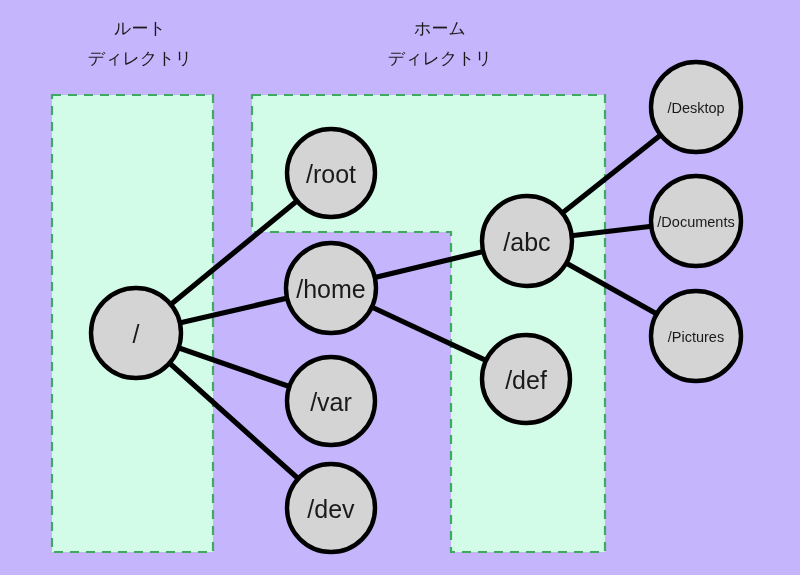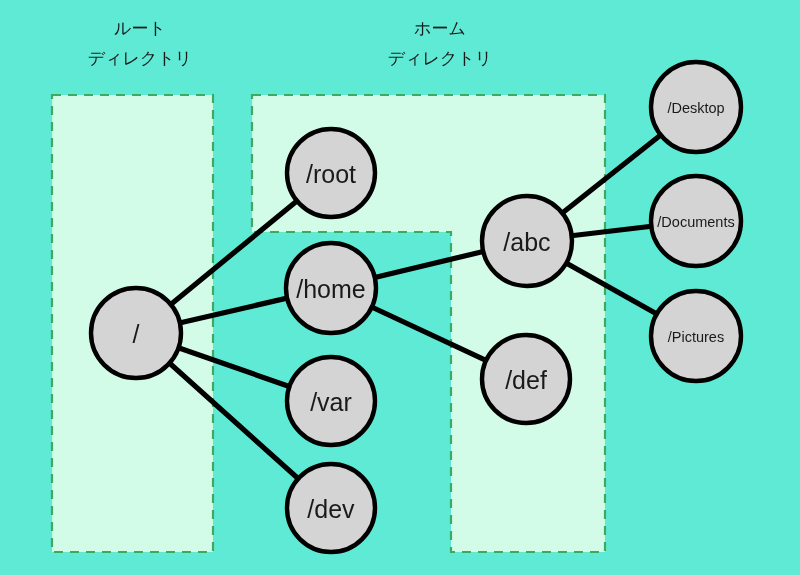--- a/index.html
+++ b/index.html
@@ -10,21 +10,21 @@
   body {
     width: 800px;
     height: 575px;
     font-family: "Liberation Sans", sans-serif;
     overflow: hidden;
   }
   #diagram-root {
     position: relative;
     width: 800px;
     height: 575px;
-    background: #5eead4;
+    background: #c4b5fd;
   }
   svg#fs-tree {
     display: block;
     width: 800px;
     height: 575px;
   }
   .region-rect {
     stroke-width: 2.2;
     stroke-dasharray: 9 7;
     stroke-linecap: butt;

